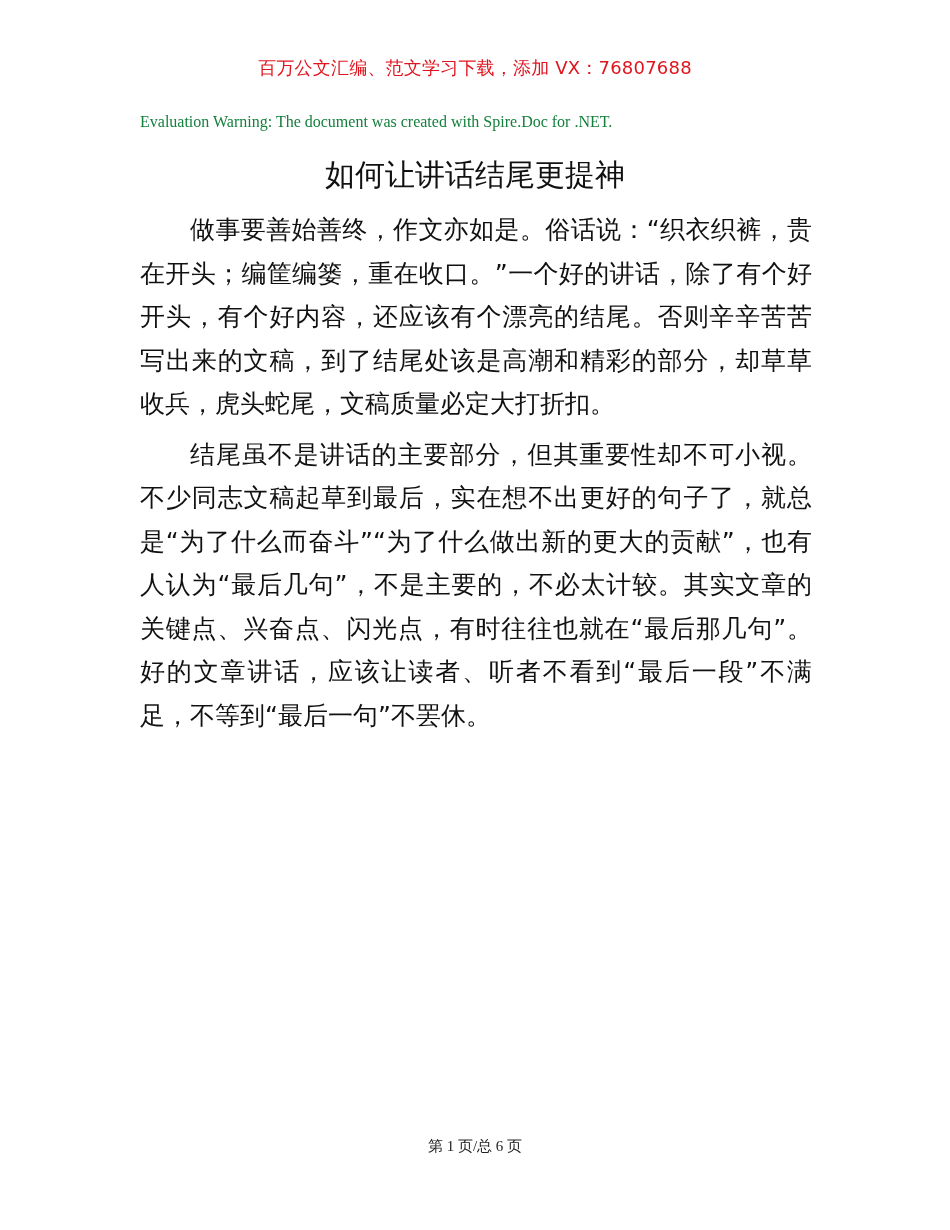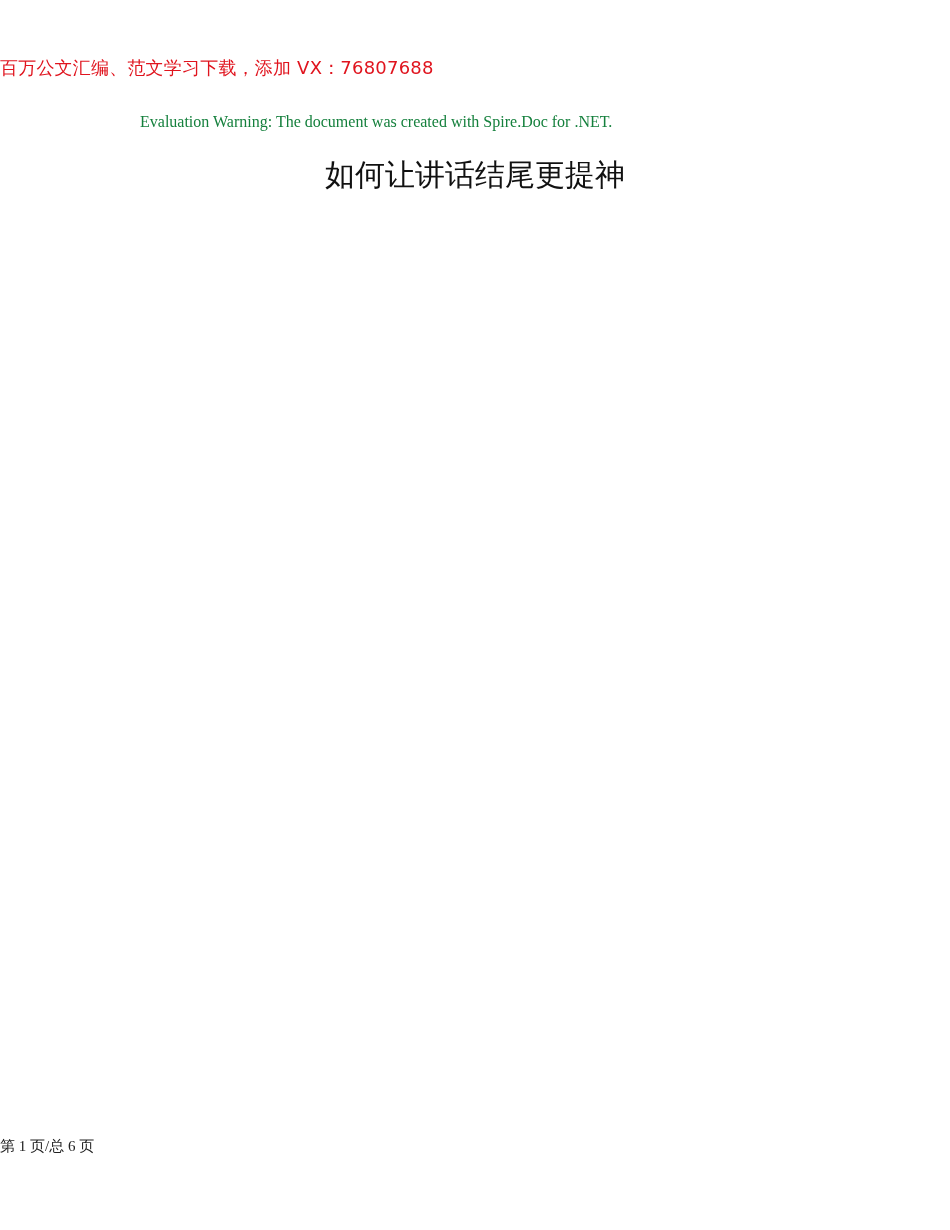--- a/index.html
+++ b/index.html
@@ -13,20 +13,21 @@
       position: relative;
       overflow: hidden;
       font-family: "DejaVu Sans", "Liberation Sans", sans-serif;
       color: #111111;
     }
     .header-banner {
       position: absolute;
       top: 56px;
       left: 0;
       width: 950px;
+      text-align: center;
       font-size: 18px;
       color: #e0141e;
       letter-spacing: 0.2px;
     }
     .eval-warning {
       position: absolute;
       top: 113px;
       left: 140px;
       width: 700px;
       font-family: "Liberation Serif", "DejaVu Serif", serif;
@@ -57,30 +58,33 @@
       line-height: 43.5px;
       text-indent: 50px;
       text-align: justify;
       word-break: break-all;
     }
     .page-footer {
       position: absolute;
       top: 1137px;
       left: 0;
       width: 950px;
+      text-align: center;
       font-family: "Liberation Serif", "DejaVu Serif", serif;
       font-size: 15px;
       color: #222222;
     }
   </style>
 </head>
 <body>
 
 <div class="header-banner">百万公文汇编、范文学习下载，添加 VX：76807688</div>
 
 <div class="eval-warning">Evaluation Warning: The document was created with Spire.Doc for .NET.</div>
 
 <h1 class="doc-title">如何让讲话结尾更提神</h1>
 
 <div class="body-text">
+  <p class="para">做事要善始善终，作文亦如是。俗话说：“织衣织裤，贵在开头；编筐编篓，重在收口。”一个好的讲话，除了有个好开头，有个好内容，还应该有个漂亮的结尾。否则辛辛苦苦写出来的文稿，到了结尾处该是高潮和精彩的部分，却草草收兵，虎头蛇尾，文稿质量必定大打折扣。</p>
+  <p class="para">结尾虽不是讲话的主要部分，但其重要性却不可小视。不少同志文稿起草到最后，实在想不出更好的句子了，就总是“为了什么而奋斗”“为了什么做出新的更大的贡献”，也有人认为“最后几句”，不是主要的，不必太计较。其实文章的关键点、兴奋点、闪光点，有时往往也就在“最后那几句”。好的文章讲话，应该让读者、听者不看到“最后一段”不满足，不等到“最后一句”不罢休。</p>
 </div>
 
 <div class="page-footer">第 1 页/总 6 页</div>
 
 </body></html>

